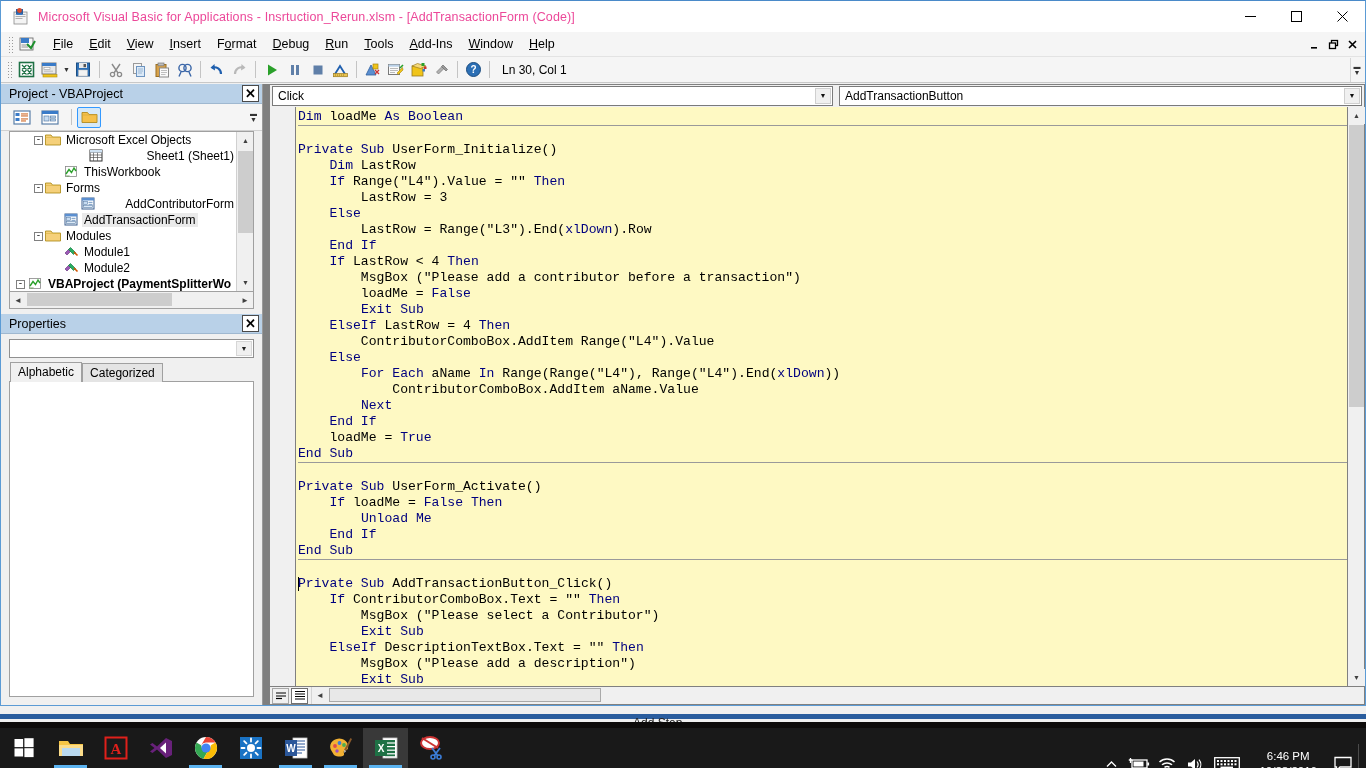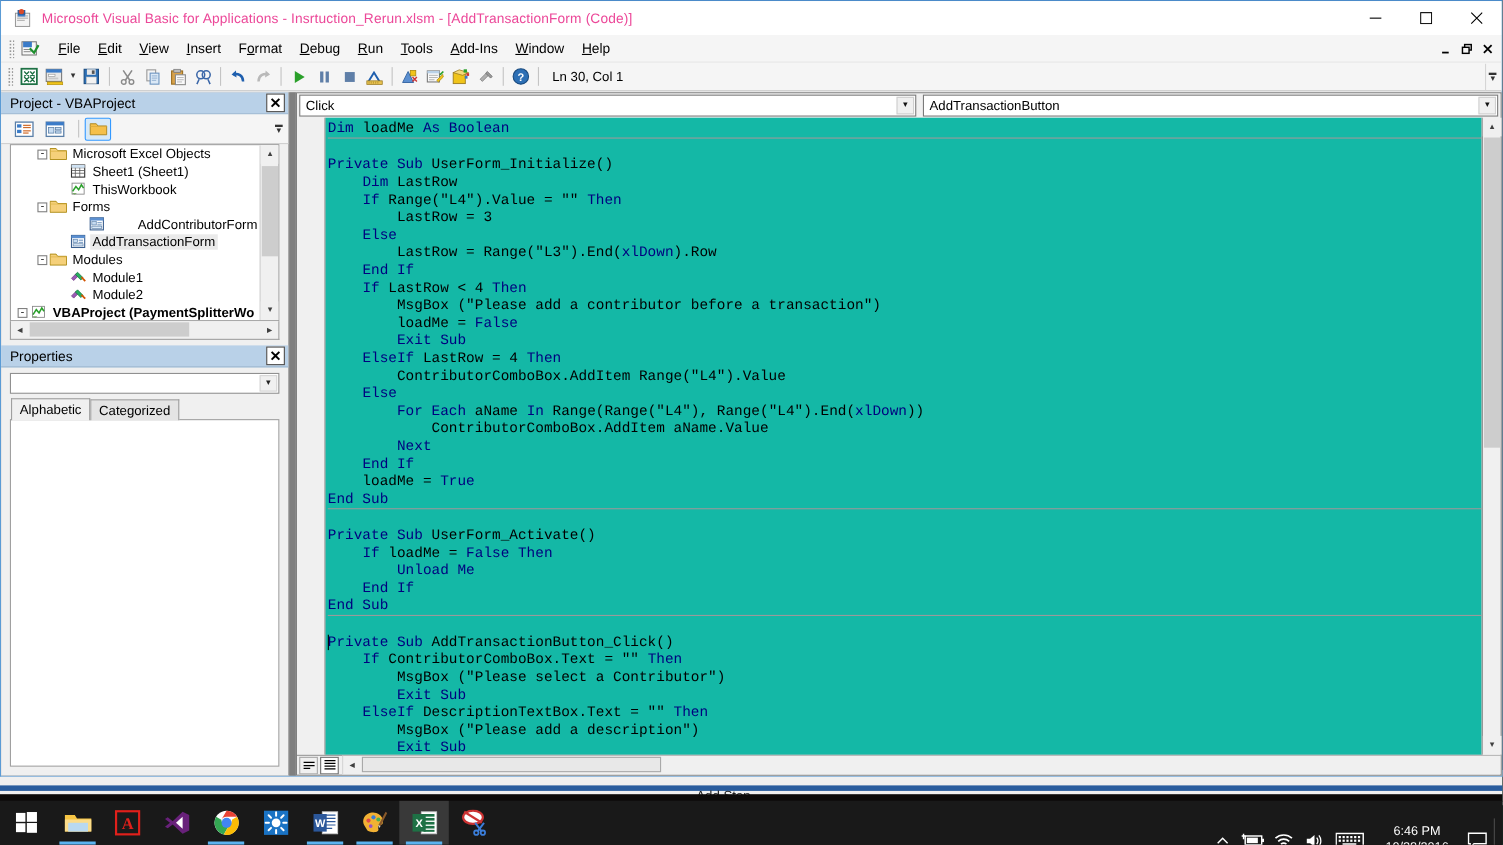--- a/index.html
+++ b/index.html
@@ -277,21 +277,21 @@
   }
 
   .code-main {
     flex: 1; display: flex; min-height: 0; position: relative;
   }
   .code-gutter {
     width: 26px; flex: 0 0 26px; background: #f0f0f0;
     border-right: 1px solid #808080;
   }
   .code-text-area {
-    flex: 1; background: #14b8a6; position: relative; overflow: hidden;
+    flex: 1; background: #fef9c3; position: relative; overflow: hidden;
     min-width: 0;
   }
   .code-pre {
     font-family: "Liberation Mono", monospace;
     font-size: 13.1px; line-height: 16px; color: #000;
     white-space: pre; padding: 2px 0 0 2px; position: relative;
   }
   .code-pre .kw { color: #00007f; }
   .sepline {
     border-top: 1px solid #9a9a9a; height: 0; margin: 0;
@@ -640,21 +640,21 @@
           <div class="tree-wrap">
             <div class="tree-scroll-area" id="tree-host">
                 <div class="tree-node" style="padding-left: 24px;">
                   <span class="expander">-</span>
                   <span class="ticon"><svg width="16" height="13" viewBox="0 0 16 13">
                       <path d="M0.5 2 L0.5 12 L15.5 12 L15.5 4 L7.5 4 L6 2 Z" fill="#f5d07a" stroke="#a8860d" stroke-width="0.8"></path>
                       <path d="M0.5 4.5 L15.5 4.5" stroke="#d9b040" stroke-width="0.6"></path>
                     </svg></span>
                   <span class="lbl">Microsoft Excel Objects</span>
                 </div>
-                <div class="tree-node" style="padding-left: 42px;">
+                <div class="tree-node" style="padding-left: 30px; justify-content: space-between;">
                   <span style="width: 9px; flex: 0 0 9px;"></span>
                   <span class="ticon"><svg width="16" height="13" viewBox="0 0 16 13">
                       <rect x="2" y="1" width="12" height="11" fill="#fff" stroke="#333" stroke-width="1"></rect>
                       <path d="M2 3.5 L14 3.5 M2 6 L14 6 M2 8.5 L14 8.5 M5.5 1 L5.5 12 M9.5 1 L9.5 12" stroke="#555" stroke-width="0.7"></path>
                       <rect x="2" y="1" width="12" height="2.5" fill="#cfe2f3"></rect>
                     </svg></span>
                   <span class="lbl">Sheet1 (Sheet1)</span>
                 </div>
                 <div class="tree-node" style="padding-left: 42px;">
                   <span style="width: 9px; flex: 0 0 9px;"></span>

